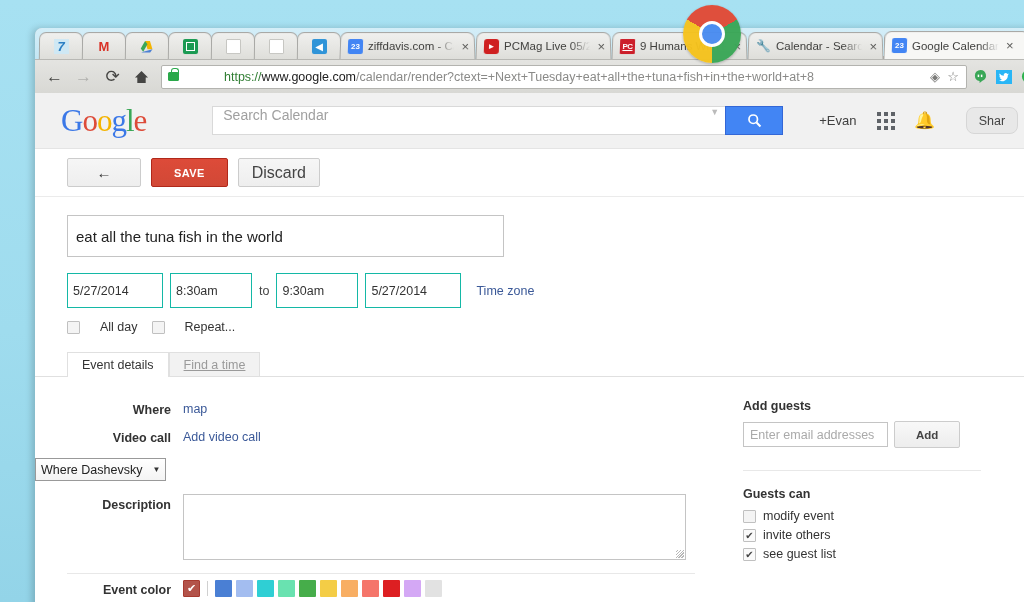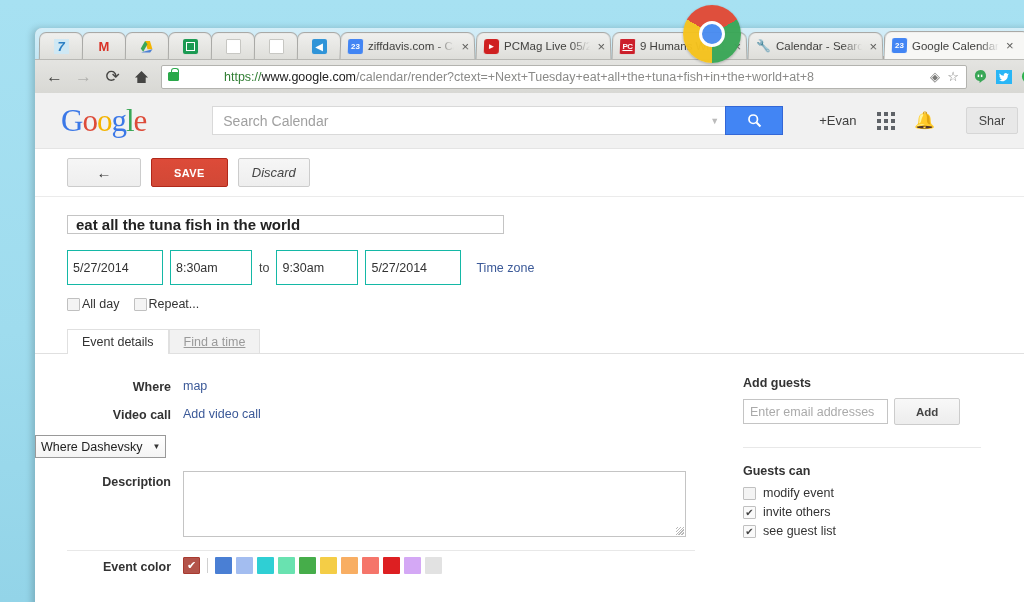--- a/index.html
+++ b/index.html
@@ -114,63 +114,63 @@
   #page { position: relative; height: calc(100% - 65px); background: #fff; overflow: hidden; }
 
   
   #gheader { height: 56px; background: #f1f1f1; border-bottom: 1px solid #e4e4e4;
      display:flex; align-items:center; padding: 0 0 0 26px; }
   #glogo { font-family: "Liberation Serif", serif; font-size: 31px; letter-spacing: -1px; line-height:1; }
   #glogo .b { color:#3b78e7; } #glogo .r { color:#dd4b39; } #glogo .y { color:#f4b400; }
   #glogo .g { color:#3aa757; }
   #searchwrap { margin-left: 66px; display:flex; align-items:center; }
   #searchbox { width: 513px; height: 29px; background:#fff; border:1px solid #d9d9d9;
-     border-right:none; display:flex; align-items:center; padding: 0 6px 0 10px;
+     border-right:none; display:flex; padding: 0 6px 0 10px;
      font-size: 14px; color:#a0a0a0; }
   #searchbox .val { flex:1; }
   #searchbox .caret { color:#bbb; font-size:9px; }
   #searchbtn { width: 58px; height: 29px; background:#4285f4; border:1px solid #3367d6;
      display:flex; align-items:center; justify-content:center; }
   #searchbtn svg { width:17px; height:17px; }
   #gright { margin-left: 36px; display:flex; align-items:center; gap: 20px; }
   #gname { font-size: 13px; color:#404040; }
   #gapps { display:grid; grid-template-columns: repeat(3,4px); grid-template-rows: repeat(3,4px);
      gap: 3px; }
   #gapps i { display:block; width:4px;height:4px; background:#5f6368; }
   #gbell { font-size: 17px; color:#5f6368; line-height:1; }
   #gshare { margin-left: 10px; height:27px; background:#e8e8e8; border:1px solid #d6d6d6;
-     border-radius:2px; display:flex;align-items:center; padding:0 12px; font-size:12.5px; color:#444; }
+     border-radius:8px; display:flex;align-items:center; padding:0 12px; font-size:12.5px; color:#444; }
 
   
   #actionbar { height: 48px; display:flex; align-items:center; padding-left: 32px; gap: 10px;
       border-bottom: 1px solid #ebebeb; }
   .btn { height: 29px; border-radius: 2px; display:flex; align-items:center; justify-content:center;
      font-size: 11px; font-weight: bold; border:1px solid #ccc; background:linear-gradient(180deg,#f6f6f6,#eee);
      color:#444; padding: 0 14px; }
   #backbtn { width: 74px; font-size: 15px; font-weight: normal; color:#333; }
   #savebtn { background: linear-gradient(180deg,#dd4b39,#d14836); border-color:#b0281a; color:#fff;
      letter-spacing:.4px; padding: 0 22px; }
-  #discardbtn { padding: 0 13px; font-weight: normal; font-size:13px;font-style:italic; }
+  #discardbtn { padding: 0 13px; font-weight: normal; font-size:16px; }
 
   
   #titlerow { padding: 18px 0 0 32px; }
-  #evtitle { width: 437px; height: 19px; border:1px solid #c4c4c4; font-size:15px; font-weight:bold;
+  #evtitle { width: 437px; height: 42px; border:1px solid #c4c4c4; font-size:15px; font-weight:normal;
      color:#222; padding: 0 8px; display:flex; align-items:center; background:#fff; }
 
   
   #daterow { display:flex; align-items:center; gap: 7px; padding: 16px 0 0 32px; font-size: 12.5px; }
   .dfield { height: 35px; border:1px solid #14b8a6; background:#fff; display:flex; align-items:center;
      padding: 0 5px; color:#333; font-size:12.5px; }
   .w-date { width: 96px; } .w-time { width: 82px; }
   #daterow .to { color:#444; }
   #tzlink { color:#3b5998; margin-left: 8px; }
 
   
   #checkrow { display:flex; align-items:center; gap: 14px; padding: 12px 0 0 32px; font-size: 12.5px; color:#333; }
-  .ck { display:flex; align-items:center; gap: 2px; }
+  .ck { display:flex; align-items:center; gap: 20px; }
   .box { width: 13px; height: 13px; border:1px solid #c0c0c0; background:#f4f4f4; border-radius:1px;
      display:flex; align-items:center; justify-content:center; font-size:10px; color:#444; }
   .box.on { background:#fafafa; }
 
   
   #subtabs { display:flex; align-items:flex-end; padding: 18px 0 0 32px; position:relative; }
   .stab { height: 25px; padding: 0 14px; display:flex; align-items:center; font-size:12.5px;
      border:1px solid #e0e0e0; border-bottom:none; }
   .stab.sel { background:#fff; color:#333; border-color:#e0e0e0; position:relative; z-index:2; }
   .stab.unsel { background:#f2f2f2; color:#9a9a9a; text-decoration: underline; }

